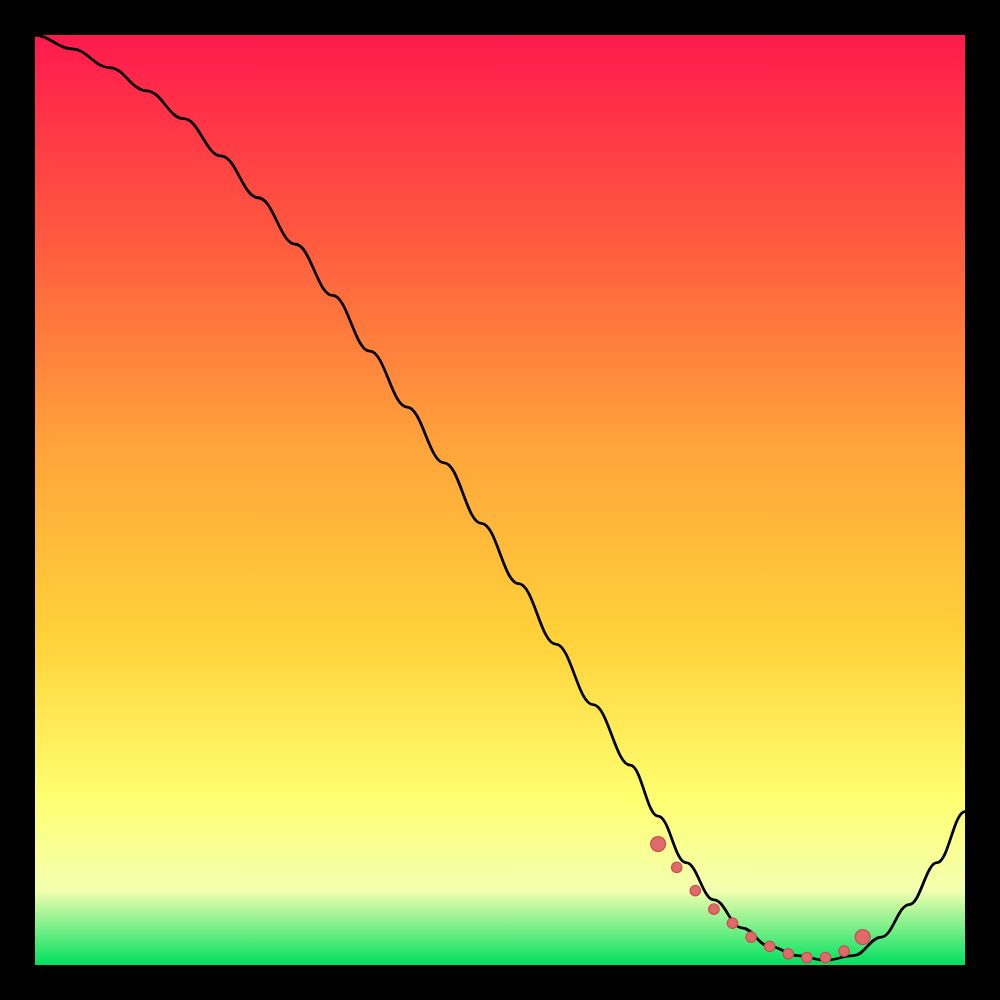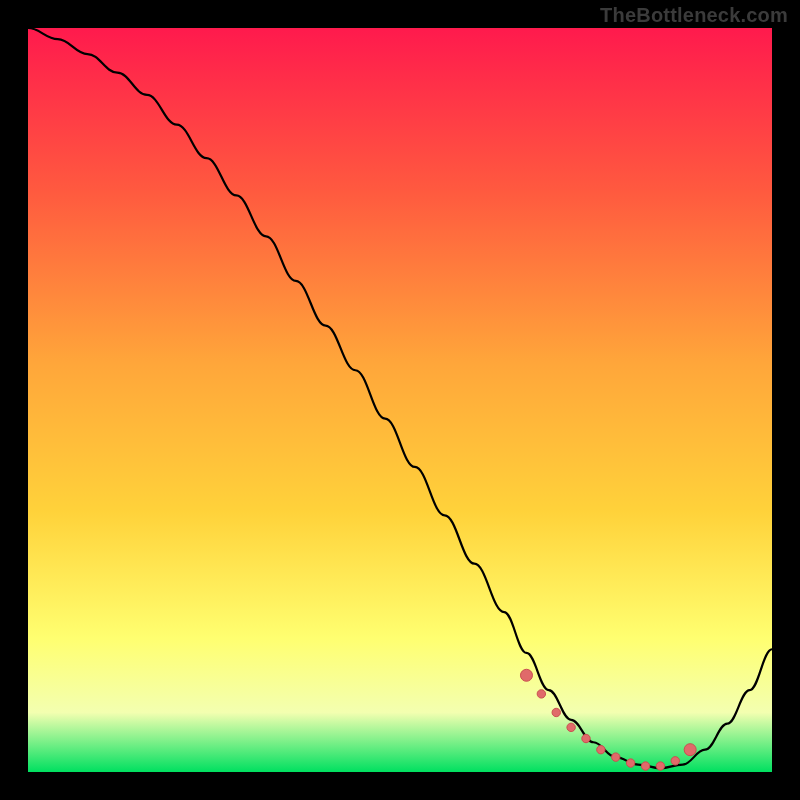--- a/index.html
+++ b/index.html
@@ -33,21 +33,20 @@
     top: 28px;
     width: 744px;
     height: 744px;
   }
   svg { display: block; }
 </style>
 </head>
 <body>
 
 <div class="stage">
-  <div class="watermark">TheBottleneck.com</div>
 
   <div class="plot">
     <svg id="chart-svg" width="744" height="744" viewBox="0 0 744 744">
       <defs>
         <linearGradient id="bg-grad" x1="0" y1="0" x2="0" y2="1">
           <stop id="g0" offset="0%" stop-color="#ff1a4d"></stop>
           <stop id="g1" offset="22%" stop-color="#ff5a3f"></stop>
           <stop id="g2" offset="45%" stop-color="#ffa63a"></stop>
           <stop id="g3" offset="65%" stop-color="#ffd23a"></stop>
           <stop id="g4" offset="82%" stop-color="#ffff70"></stop>

